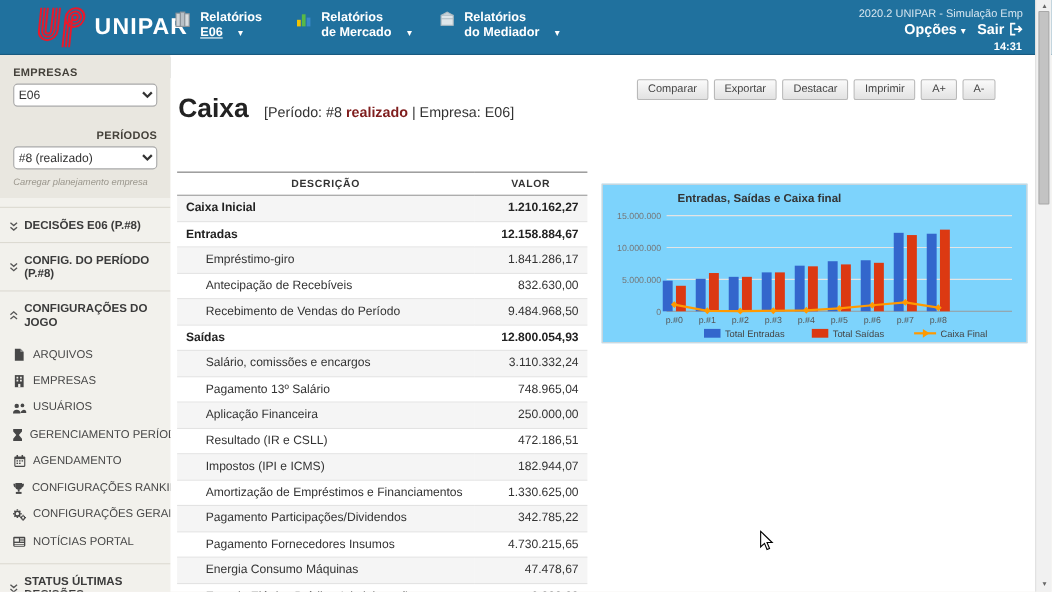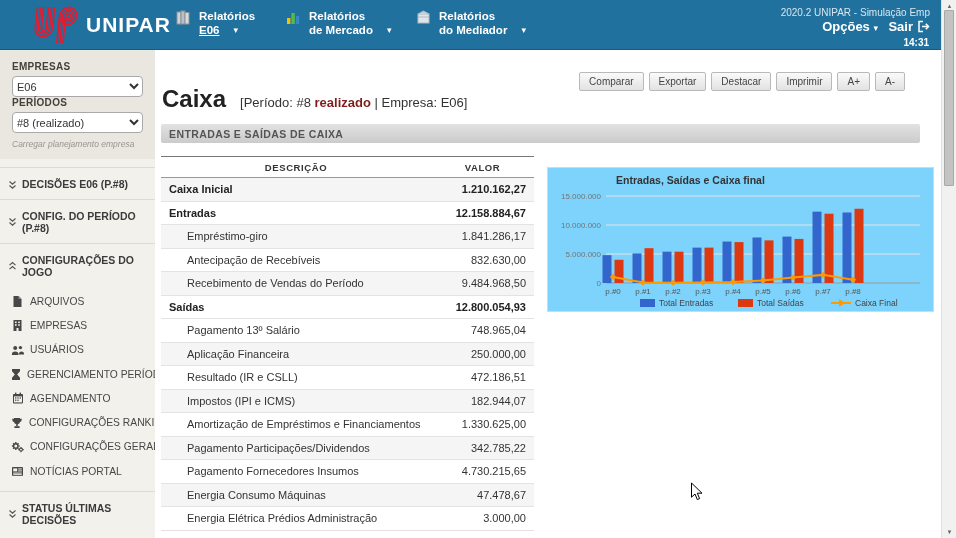--- a/index.html
+++ b/index.html
@@ -4,21 +4,21 @@
 <style>
   * { margin:0; padding:0; box-sizing:border-box; }
   html,body { width:956px; height:538px; overflow:hidden; }
   body { font-family:"Liberation Sans","DejaVu Sans",sans-serif; background:#f2f1ec; position:relative; }
   #stage { position:absolute; inset:0; width:956px; height:538px; }
 
   
   #topbar { position:absolute; left:0; top:0; width:956px; height:50px; background:#20719e; border-bottom:1px solid #185a80; }
   .logo-wrap { position:absolute; left:28px; top:3px; display:flex; align-items:center; }
   .brand { position:absolute; left:86px; top:13px; color:#fff; font-size:21px; font-weight:bold; letter-spacing:1px; }
-  .topmenu { position:absolute; top:9px; display:flex; gap:7px; color:#fff; cursor:pointer;margin-left:17px; }
+  .topmenu { position:absolute; top:9px; display:flex; gap:7px; color:#fff; cursor:pointer; }
   .topmenu .mtxt { font-size:11.5px; font-weight:bold; line-height:14px; }
   .topmenu .mline2 { display:flex; align-items:center; gap:14px; }
   .topmenu .underl { text-decoration:underline; }
   .caret { font-size:9px; color:#fff; }
   #menu-1 { left:158px; } #menu-2 { left:268px; } #menu-3 { left:398px; }
   .session-label { position:absolute; right:26px; top:7px; font-size:10px; color:#d7e6f0; }
   .opt-btn { position:absolute; right:78px; top:19px; color:#fff; font-size:13px; font-weight:bold; cursor:pointer; }
   .sair-btn { position:absolute; right:26px; top:19px; color:#fff; font-size:13px; font-weight:bold; cursor:pointer; display:flex; align-items:center; gap:4px; }
   .top-time { position:absolute; right:27px; top:37px; color:#fff; font-size:10px; font-weight:bold; }
 
@@ -183,21 +183,21 @@
       <div class="tk-value">(D) 16.654  (E) 15.662</div>
     </div>
   </div>
 
   <div id="sidebar">
     <div class="side-top">
       <div class="side-lbl">EMPRESAS</div>
       <select>
         <option>E06</option>
       </select>
-      <div class="side-lbl" style="margin-top:0;">PERÍODOS</div>
+      <div class="side-lbl" style="margin-top:21px;text-align:right;">PERÍODOS</div>
       <select>
         <option>#8 (realizado)</option>
       </select>
       <span class="load-link">Carregar planejamento empresa</span>
     </div>
 
     <div class="side-sec first">
       <span class="chev">
         <svg width="9" height="10" viewBox="0 0 9 10">
             <path d="M1.5 1.5l3 2.6 3-2.6M1.5 5.5l3 2.6 3-2.6" stroke="#555" fill="none" stroke-width="1.2"></path>
@@ -353,21 +353,20 @@
       <button class="tb-btn">Imprimir</button>
       <button class="tb-btn">A+</button>
       <button class="tb-btn">A-</button>
     </div>
 
     <div id="titlebar">
       <span id="page-title">Caixa</span>
       <span id="page-sub"><span>[Período: #8 </span><span class="hl">realizado</span><span> | Empresa: E06]</span></span>
     </div>
 
-    <div id="section-bar">ENTRADAS E SAÍDAS DE CAIXA</div>
 
     <table id="cash-table">
       <thead>
         <tr>
           <th style="width:270px;">DESCRIÇÃO</th>
           <th>VALOR</th>
         </tr>
       </thead>
       <tbody id="cash-tbody">
           <tr class="stripe bold">
@@ -386,20 +385,24 @@
         <td class="desc">Antecipação de Recebíveis</td>
         <td class="val">832.630,00</td>
       </tr>
           <tr class="stripe indent">
         <td class="desc">Recebimento de Vendas do Período</td>
         <td class="val">9.484.968,50</td>
       </tr>
           <tr class="bold">
         <td class="desc">Saídas</td>
         <td class="val">12.800.054,93</td>
+      </tr>
+          <tr class="stripe indent">
+        <td class="desc">Salário, comissões e encargos</td>
+        <td class="val">3.110.332,24</td>
       </tr>
           <tr class="indent">
         <td class="desc">Pagamento 13º Salário</td>
         <td class="val">748.965,04</td>
       </tr>
           <tr class="stripe indent">
         <td class="desc">Aplicação Financeira</td>
         <td class="val">250.000,00</td>
       </tr>
           <tr class="indent">

